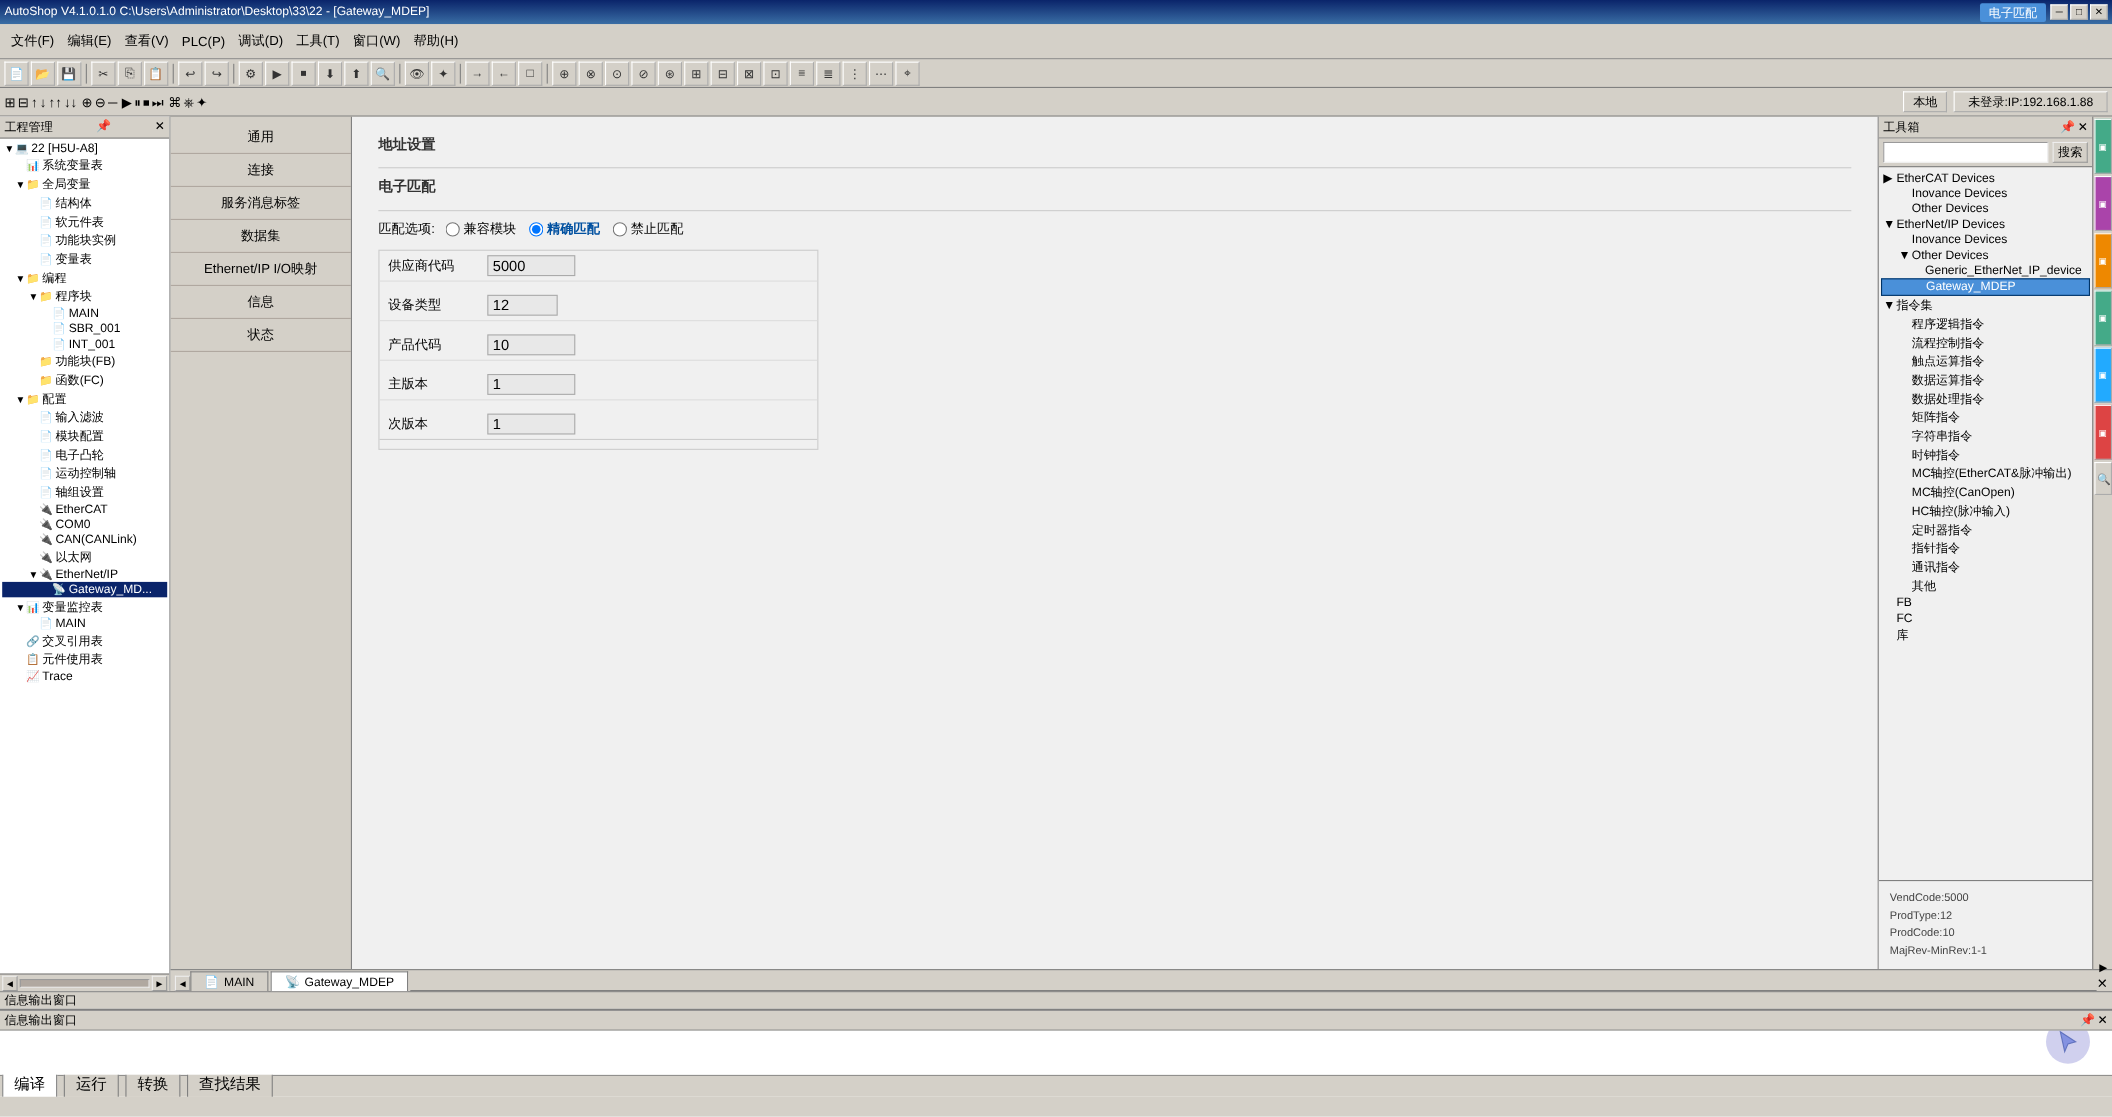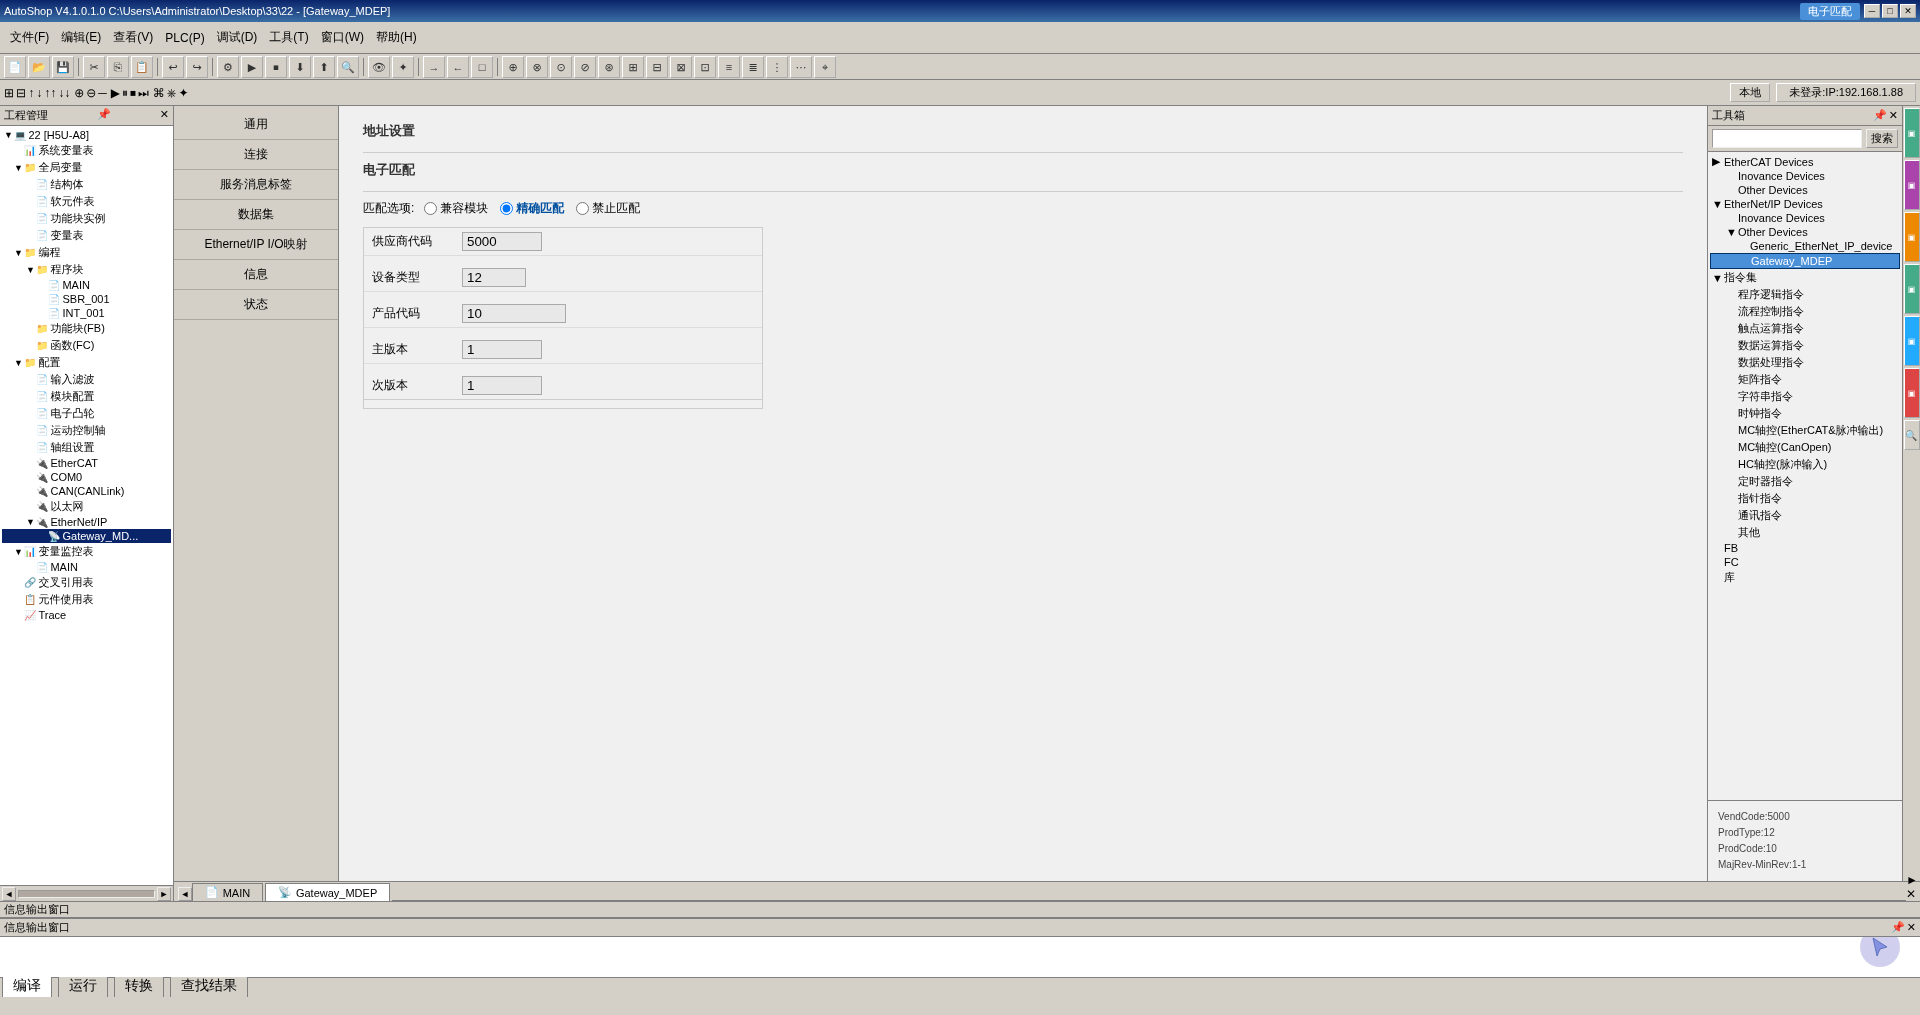--- a/index.html
+++ b/index.html
@@ -80,21 +80,21 @@
 
     
     #main-layout {
       display: flex;
       height: calc(1015px - 22px - 20px - 26px - 26px - 20px - 16px - 20px);
       
     }
 
     
     #project-tree {
-      width: 174px;
+      width: 155px;
       background: white;
       border-right: 1px solid #808080;
       overflow: hidden;
       display: flex;
       flex-direction: column;
     }
     #project-tree-header {
       background: #d4d0c8;
       padding: 2px 4px;
       font-size: 11px;
@@ -680,21 +680,21 @@
             <div class="match-row" style="padding:4px 8px; border-bottom:1px solid #ddd;">
               <span class="match-key">供应商代码</span>
               <input type="text" value="5000" style="border: 1px solid rgb(170, 170, 170); background: rgb(232, 232, 232); width: 80px; padding: 1px 4px;">
             </div>
             <div class="match-row" style="padding:4px 8px; border-bottom:1px solid #ddd;">
               <span class="match-key">设备类型</span>
               <input type="text" value="12" style="border: 1px solid rgb(170, 170, 170); background: rgb(232, 232, 232); width: 64px; padding: 1px 4px;">
             </div>
             <div class="match-row" style="padding:4px 8px; border-bottom:1px solid #ddd;">
               <span class="match-key">产品代码</span>
-              <input type="text" value="10" style="border: 1px solid rgb(170, 170, 170); background: rgb(232, 232, 232); width: 104px; padding: 1px 4px;">
+              <input type="text" value="10" style="border: 1px solid rgb(170, 170, 170); background: rgb(232, 232, 232); width: 80px; padding: 1px 4px;">
             </div>
             <div class="match-row" style="padding:4px 8px; border-bottom:1px solid #ddd;">
               <span class="match-key">主版本</span>
               <input type="text" value="1" style="border: 1px solid rgb(170, 170, 170); background: rgb(232, 232, 232); width: 80px; padding: 1px 4px;">
             </div>
             <div class="match-row" style="padding:4px 8px;">
               <span class="match-key">次版本</span>
               <input type="text" value="1" style="border: 1px solid rgb(170, 170, 170); background: rgb(232, 232, 232); width: 80px; padding: 1px 4px;">
             </div>
           </div>

